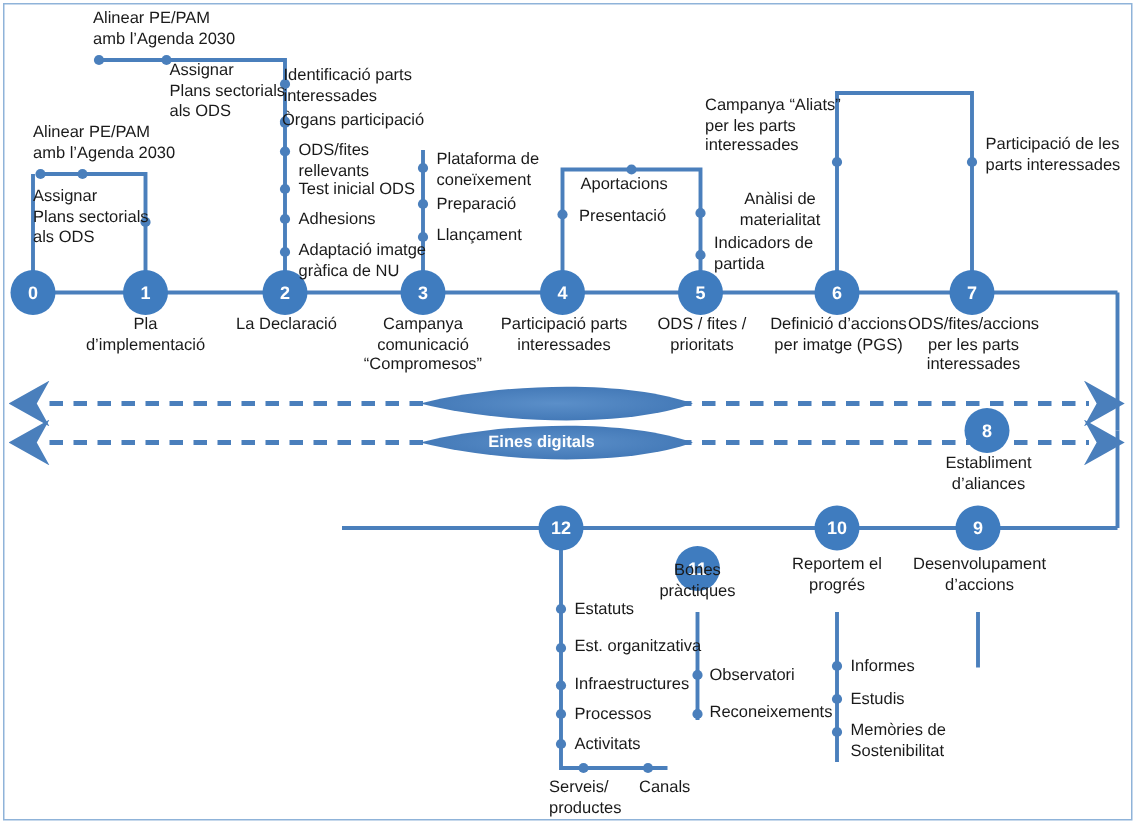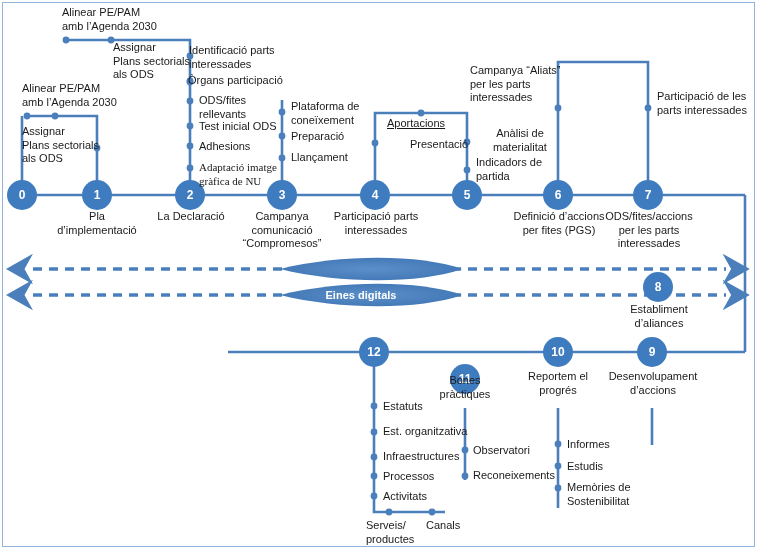--- a/index.html
+++ b/index.html
@@ -170,22 +170,24 @@
     </div>
 
   <div class="lbl" style="left:47px;top:210px;width:100px;white-space:pre-line;">Pla
 d’implementació</div>
   <div class="lbl" style="left:145px;top:210px;width:92px;white-space:pre-line;">La Declaració</div>
   <div class="lbl" style="left:232px;top:210px;width:100px;white-space:pre-line;">Campanya
 comunicació
 “Compromesos”</div>
   <div class="lbl" style="left:325px;top:210px;width:102px;white-space:pre-line;">Participació parts
 interessades</div>
+  <div class="lbl" style="left:422px;top:210px;width:92px;white-space:pre-line;">ODS / fites /
+prioritats</div>
   <div class="lbl" style="left:503px;top:210px;width:112px;white-space:pre-line;">Definició d’accions
-per fites (PGS)</div>
+per imatge (PGS)</div>
   <div class="lbl" style="left:594px;top:210px;width:110px;white-space:pre-line;">ODS/fites/accions
 per les parts
 interessades</div>
   <div class="lbl" style="left:608px;top:303px;width:102px;white-space:pre-line;">Establiment
 d’aliances</div>
   <div class="lbl" style="left:594px;top:370px;width:118px;white-space:pre-line;">Desenvolupament
 d’accions</div>
   <div class="lbl" style="left:508px;top:370px;width:100px;white-space:pre-line;">Reportem el
 progrés</div>
   <div class="lbl" style="left:420px;top:374px;width:90px;white-space:pre-line;">Bones
@@ -203,30 +205,30 @@
 Plans sectorials
 als ODS</div>
 
   <div class="lbl left" style="left:189px;top:44px;width:105px;white-space:pre-line;">Identificació parts
 interessades</div>
   <div class="lbl left" style="left:188px;top:74px;width:112px;white-space:pre-line;">Òrgans participació</div>
   <div class="lbl left" style="left:199px;top:94px;width:100px;white-space:pre-line;">ODS/fites
 rellevants</div>
   <div class="lbl left" style="left:199px;top:120px;width:100px;white-space:pre-line;">Test inicial ODS</div>
   <div class="lbl left" style="left:199px;top:140px;width:100px;white-space:pre-line;">Adhesions</div>
-  <div class="lbl left" style="left:199px;top:161px;width:108px;white-space:pre-line;font-family:Liberation Serif, serif;">Adaptació imatge
+  <div class="lbl left" style="left:199px;top:161px;width:108px;white-space:pre-line;">Adaptació imatge
 gràfica de NU</div>
 
   <div class="lbl left" style="left:291px;top:100px;width:96px;white-space:pre-line;">Plataforma de
 coneïxement</div>
   <div class="lbl left" style="left:291px;top:130px;width:90px;white-space:pre-line;">Preparació</div>
   <div class="lbl left" style="left:291px;top:151px;width:90px;white-space:pre-line;">Llançament</div>
 
-  <div class="lbl left" style="left:387px;top:117px;width:80px;white-space:pre-line;text-decoration:underline;">Aportacions</div>
-  <div class="lbl left" style="left:388px;top:138px;width:80px;white-space:pre-line;padding-left:22px;">Presentació</div>
+  <div class="lbl left" style="left:387px;top:117px;width:80px;white-space:pre-line;">Aportacions</div>
+  <div class="lbl left" style="left:364px;top:138px;width:80px;white-space:pre-line;padding-left:22px;">Presentació</div>
 
   <div class="lbl left" style="left:470px;top:64px;width:102px;white-space:pre-line;">Campanya “Aliats”
 per les parts
 interessades</div>
   <div class="lbl left" style="left:476px;top:127px;width:88px;white-space:pre-line;text-align:center;">Anàlisi de
 materialitat</div>
   <div class="lbl left" style="left:476px;top:156px;width:88px;white-space:pre-line;">Indicadors de
 partida</div>
 
   <div class="lbl left" style="left:657px;top:90px;width:106px;white-space:pre-line;">Participació de les

